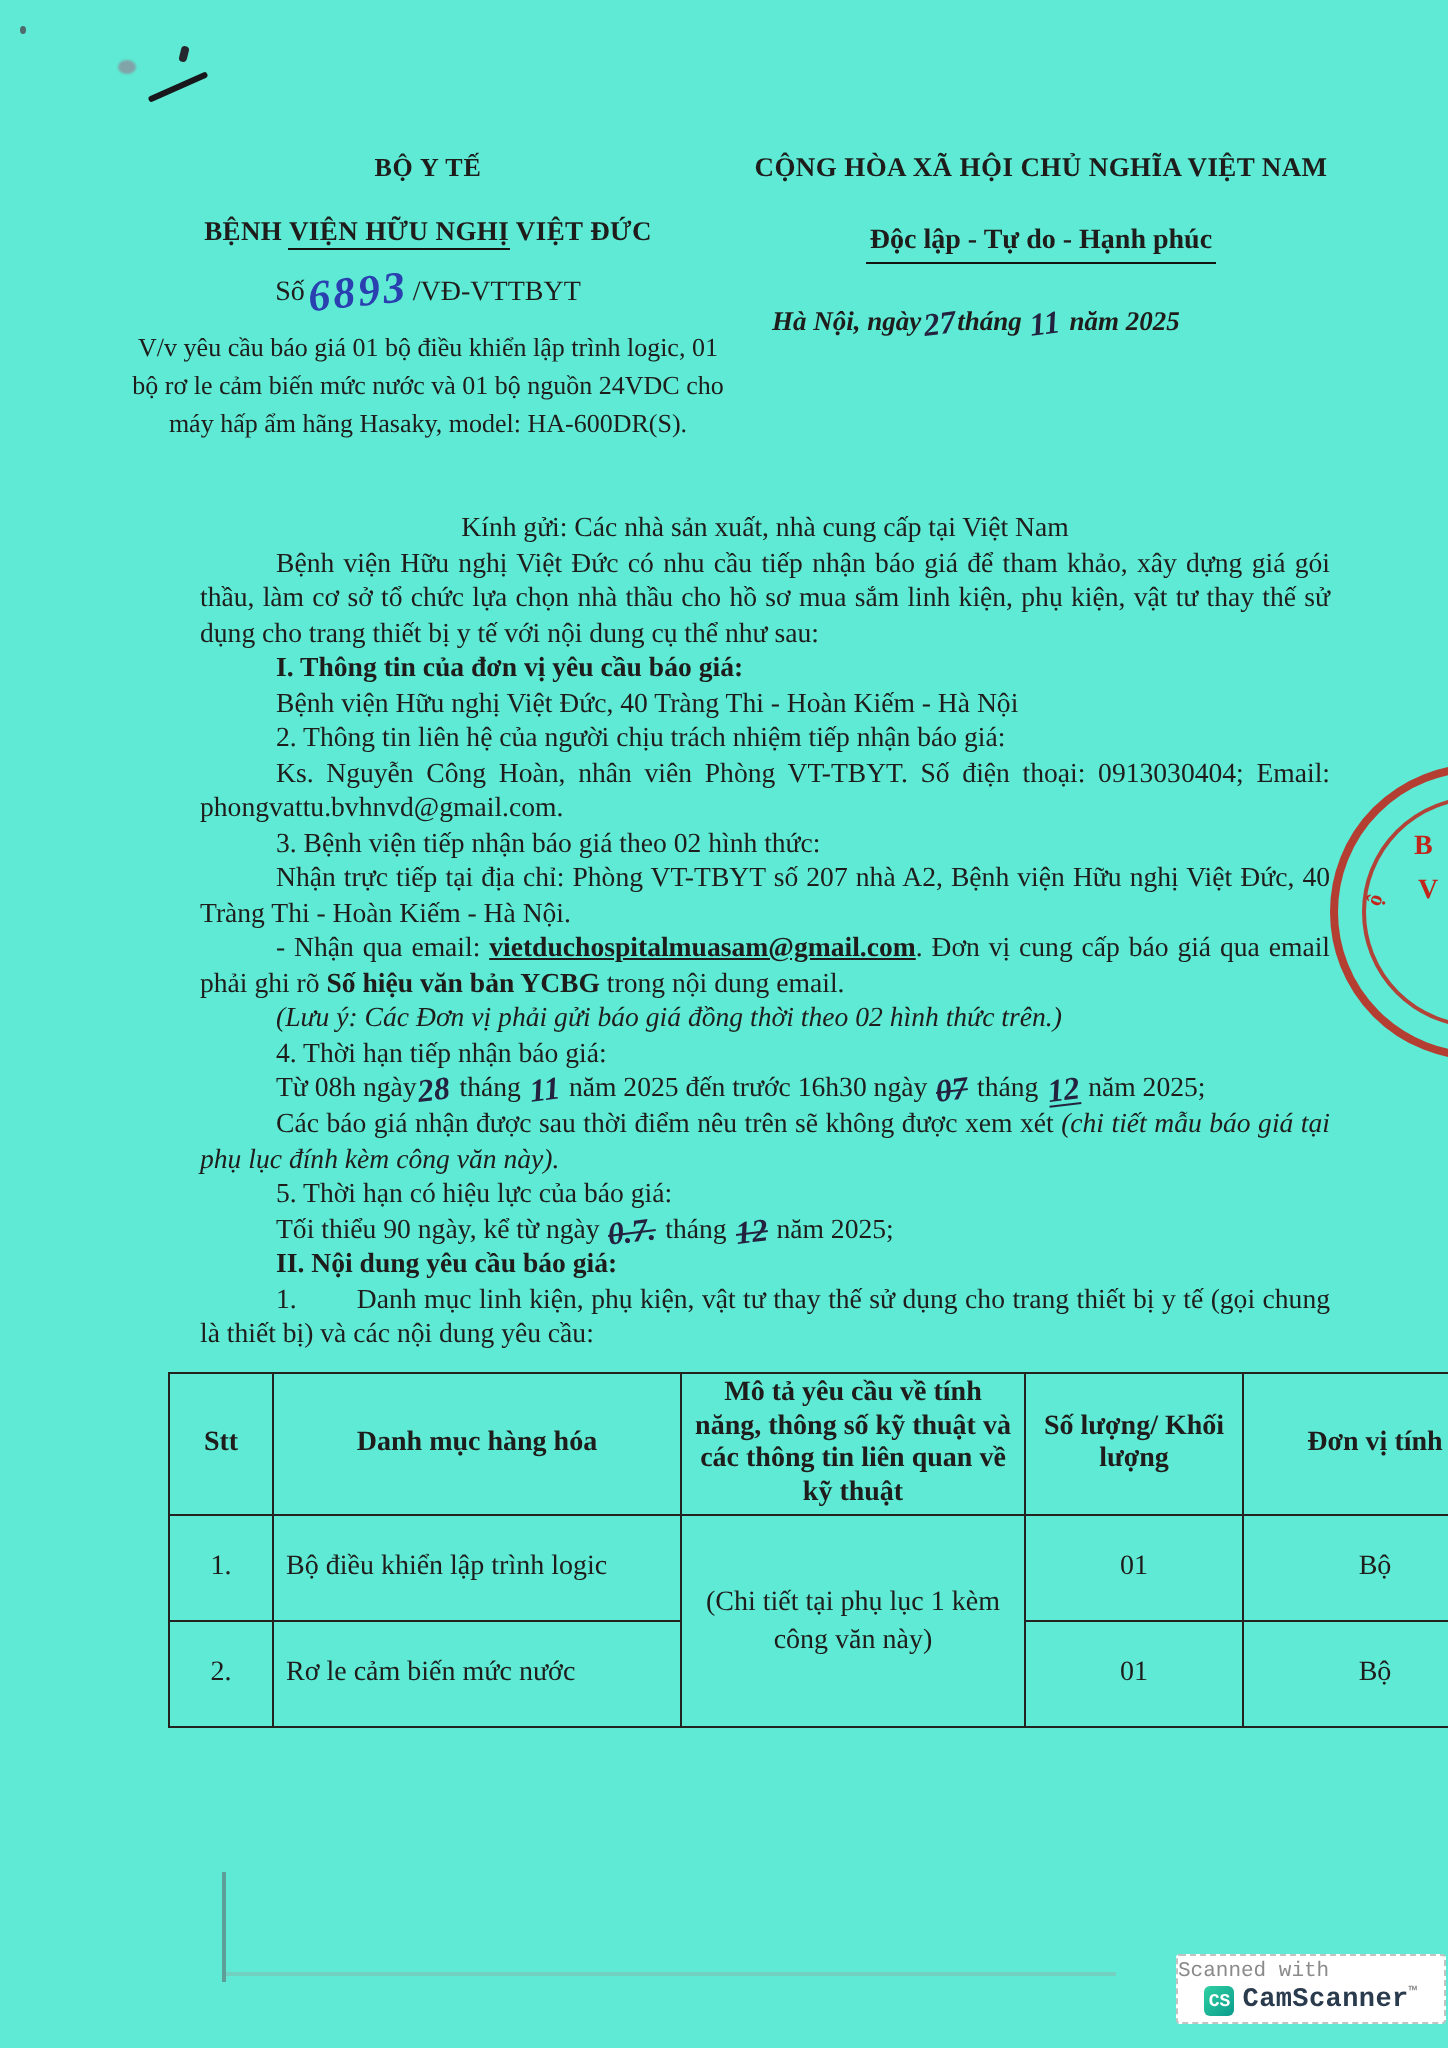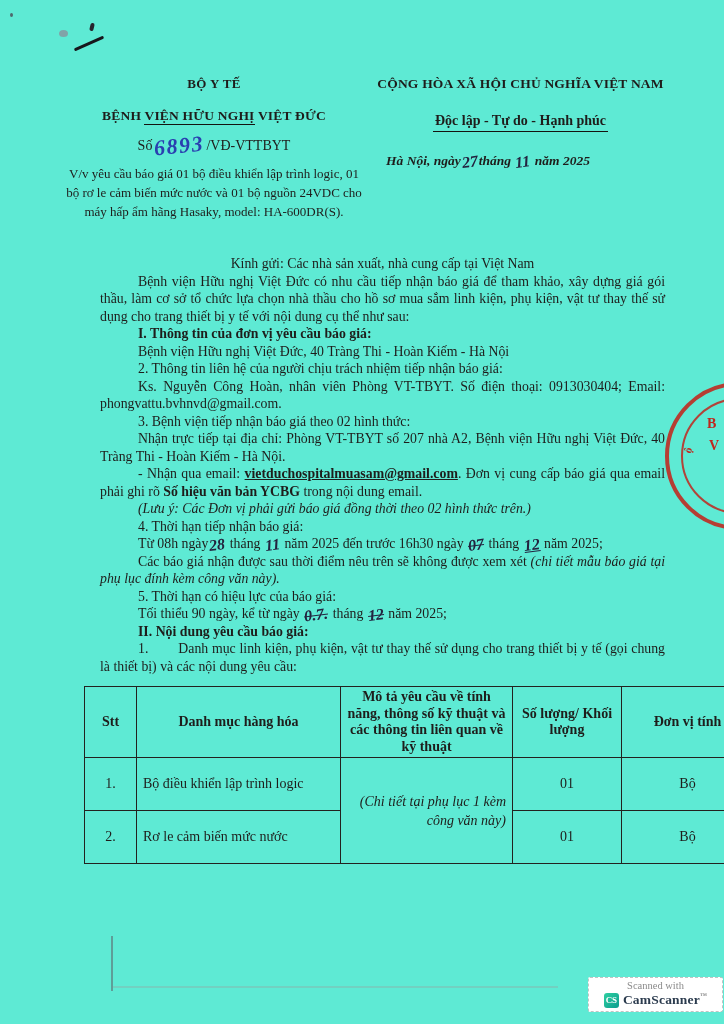--- a/index.html
+++ b/index.html
@@ -46,31 +46,31 @@
   .em-link{font-weight:bold;text-decoration:underline;}
   .tab{display:inline-block;width:30px;}
   
   .items-table{position:absolute;left:84px;top:686px;border-collapse:collapse;table-layout:fixed;width:604px;}
   .items-table th,.items-table td{border:1.6px solid #23221f;font-size:14px;padding:2px 6px;overflow:hidden;}
   .items-table th{font-weight:bold;text-align:center;line-height:16.5px;height:66px;vertical-align:middle;}
   .items-table td{height:48px;vertical-align:middle;}
   .c-stt{width:39px;} .c-name{width:191px;} .c-desc{width:159px;} .c-qty{width:96px;} .c-unit{width:119px;}
   .t-center{text-align:center;}
   .t-name{text-align:left;padding-left:10px;vertical-align:middle;}
-  .t-desc{font-style:italic;text-align:right;line-height:19px;}
+  .t-desc{text-align:center;line-height:19px;}
   
   .stamp{position:absolute;left:665px;top:382px;width:140px;height:140px;border:4.5px solid rgba(193,38,29,.88);border-radius:50%;}
   .stamp .inner{position:absolute;left:12px;top:12px;right:12px;bottom:12px;border:2.5px solid rgba(193,38,29,.85);border-radius:50%;}
   .stamp .glyph{position:absolute;color:#c1261d;font-weight:bold;font-size:14px;font-family:"Liberation Serif",serif;}
   .stamp .g1{left:38px;top:30px;}
   .stamp .g2{left:40px;top:52px;}
   .stamp .g3{left:16px;top:58px;font-size:11px;transform:rotate(-70deg);}
   
   .cs-badge{position:absolute;left:588px;top:977px;width:133px;height:33px;background:#fff;border:1.5px dashed #c3c3c3;border-radius:2px;
-    font-family:Liberation Serif, serif;text-align:center;}
+    font-family:Liberation Mono, monospace;}
   .cs-top{font-size:10.5px;color:#8a8a8a;margin-top:2px;}
   .cs-row{display:flex;align-items:center;justify-content:center;gap:4px;margin-top:1px;}
   .cs-logo{width:15px;height:15px;border-radius:3px;background:linear-gradient(135deg,#2fd0a2 0%,#0c9c8d 100%);
     color:#fff;font-size:9px;font-weight:bold;display:flex;align-items:center;justify-content:center;}
   .cs-name{font-size:13.5px;font-weight:bold;color:#2b3b4e;letter-spacing:.2px;}
   .cs-tm{font-size:7px;color:#8a8a8a;vertical-align:top;}
 </style>
 </head>
 <body>
 

